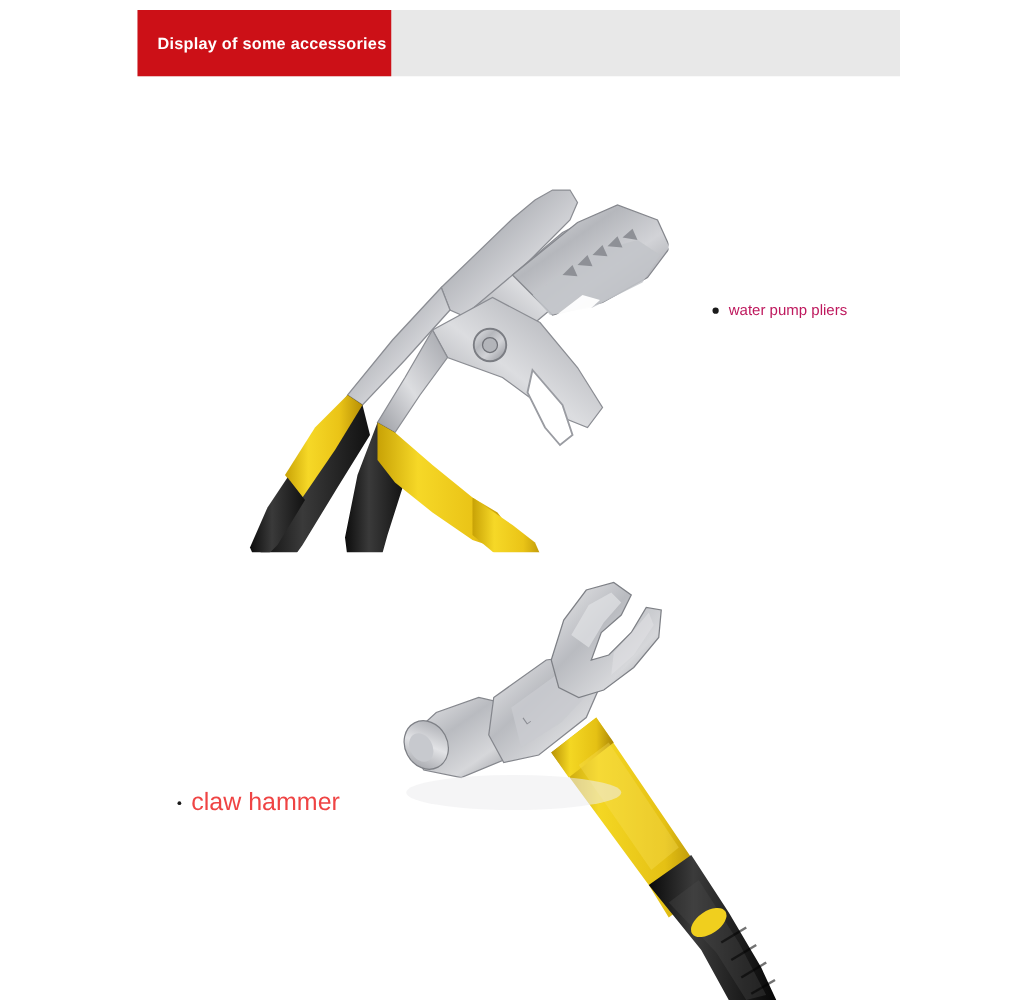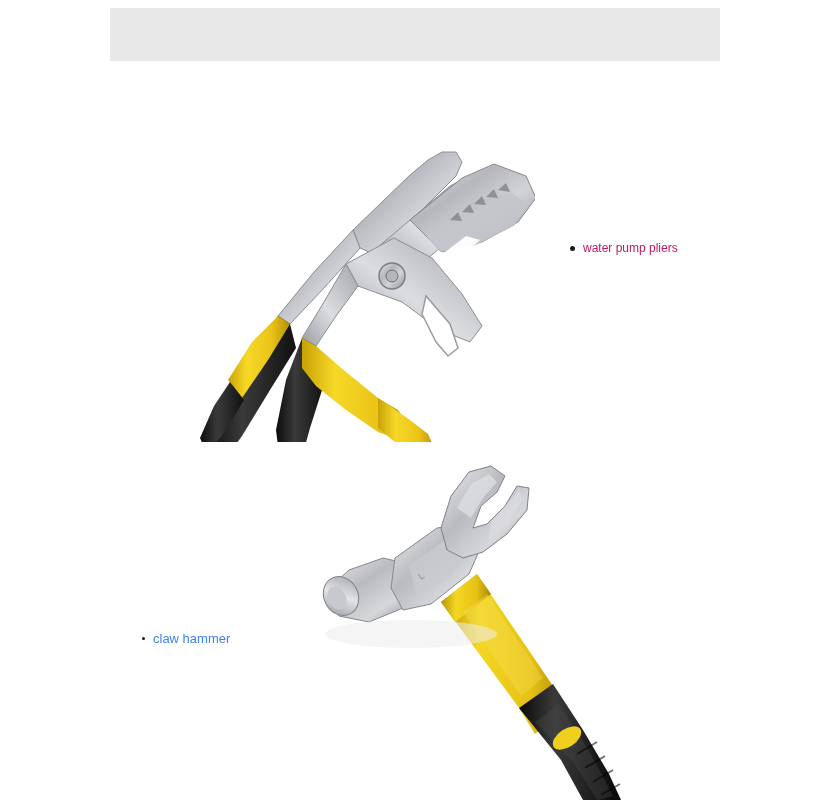--- a/index.html
+++ b/index.html
@@ -85,22 +85,22 @@
 
   .caption-2 {
     left: 142px;
     top: 631px;
   }
   .caption-2 .bullet {
     width: 3px;
     height: 3px;
   }
   .caption-2 .caption-text {
-    font-size: 13px;
-    color: #3b82f6;
+    font-size: 20px;
+    color: #ef4444;
   }
 
   
   .block2-photo {
     position: absolute;
     left: 291px;
     top: 462px;
     width: 420px;
     height: 338px;
     background: #ffffff;
@@ -113,20 +113,23 @@
     width: 100%;
     height: 100%;
   }
 </style>
 </head>
 <body>
 
 <div class="page">
 
   <div class="header-band"></div>
+  <div class="header-tab">
+    <span class="header-tab-label">Display of some accessories</span>
+  </div>
 
   <div class="block1-photo">
     <svg class="photo-svg" viewBox="0 0 425 362" preserveAspectRatio="xMidYMid meet">
       <defs>
         <linearGradient id="steelA" x1="0" y1="0" x2="1" y2="1">
           <stop offset="0%" stop-color="#e6e7ea"></stop>
           <stop offset="35%" stop-color="#b5b7bc"></stop>
           <stop offset="60%" stop-color="#d2d3d7"></stop>
           <stop offset="100%" stop-color="#8e9096"></stop>
         </linearGradient>

